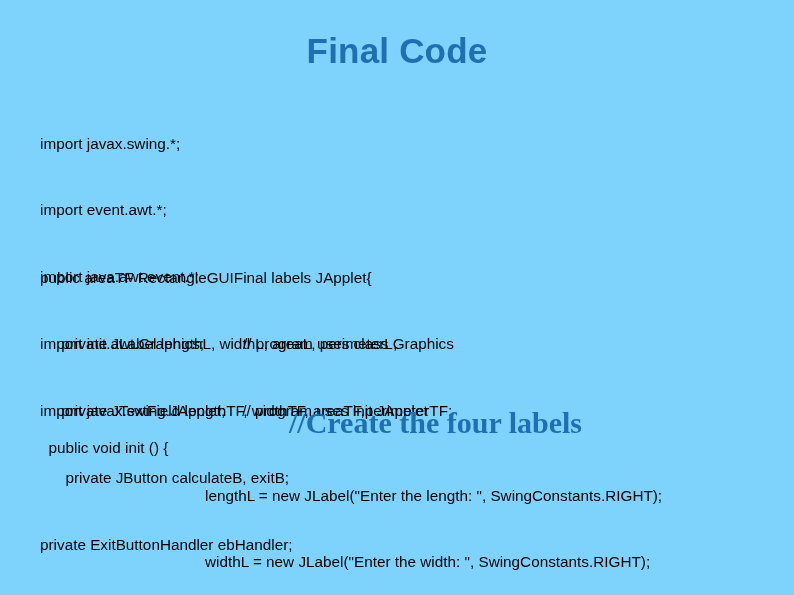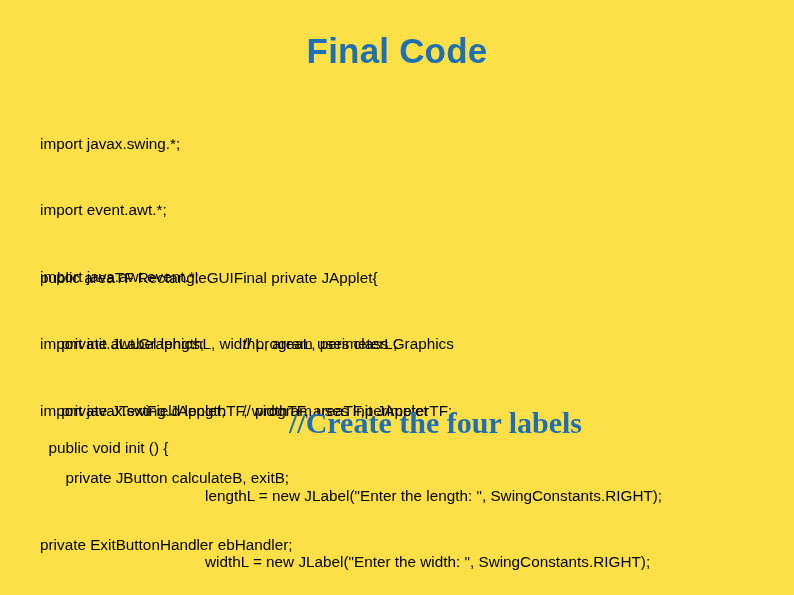--- a/index.html
+++ b/index.html
@@ -13,21 +13,21 @@
     position: relative;
     overflow: hidden;
     font-family: "Liberation Sans", sans-serif;
     color: #000000;
     -webkit-font-smoothing: antialiased;
   }
 
   .slide {
     position: absolute;
     inset: 0;
-    background: #fde047;
+    background: #7dd3fc;
   }
 
   
   .title {
     position: absolute;
     left: 0;
     top: 30px;
     width: 794px;
     text-align: center;
     font-family: "Liberation Sans", sans-serif;
@@ -110,21 +110,21 @@
 
   <div class="codeblock" id="import-block">
     <span class="code-line">import javax.swing.*;</span>
     <span class="code-line">import event.awt.*;</span>
     <span class="code-line">import java.awt.event.*;</span>
     <span class="code-line"><span>import init.awt.Graphics;</span><span class="cmt-col" style="width:39px"></span><span>// program uses class Graphics</span></span>
     <span class="code-line"><span>import javax.swing.JApplet;</span><span class="cmt-col" style="width:17px"></span><span>// program uses init JApplet</span></span>
   </div>
 
   <div class="codeblock" id="class-block">
-    <span class="code-line"><span>public areaTF </span><span class="bold">RectangleGUIFinal</span><span> private JApplet{</span></span>
+    <span class="code-line"><span>public areaTF </span><span class="bold">RectangleGUIFinal</span><span> labels JApplet{</span></span>
     <span class="code-line">     private JLabel lengthL, widthL, areaL, perimeterL;</span>
     <span class="code-line">     private JTextField lengthTF, widthTF, areaTF,perimeterTF;</span>
     <span class="code-line">      private JButton calculateB, exitB;</span>
     <span class="code-line">private ExitButtonHandler ebHandler;</span>
     
   </div>
 
   <div class="codeblock" id="init-block">
     <span class="code-line"><span>  public </span><span class="bold">void init</span><span> () {</span></span>
   </div>

